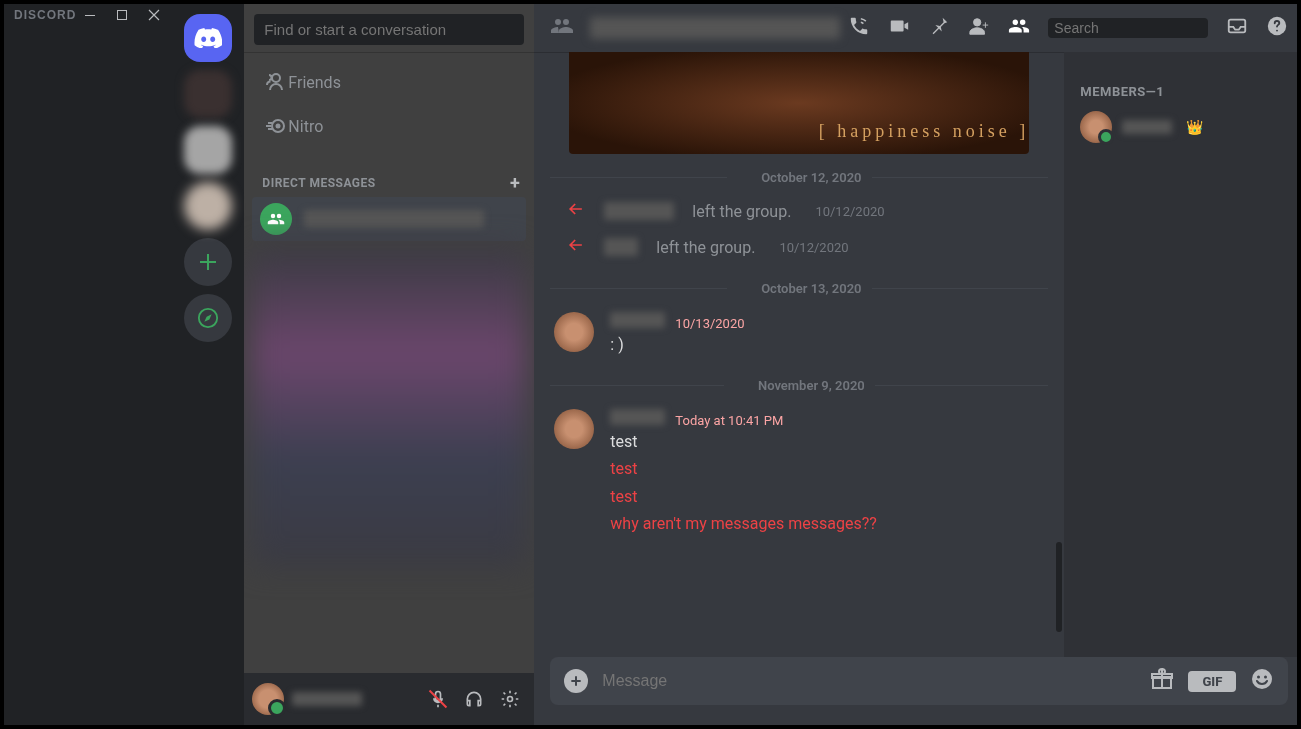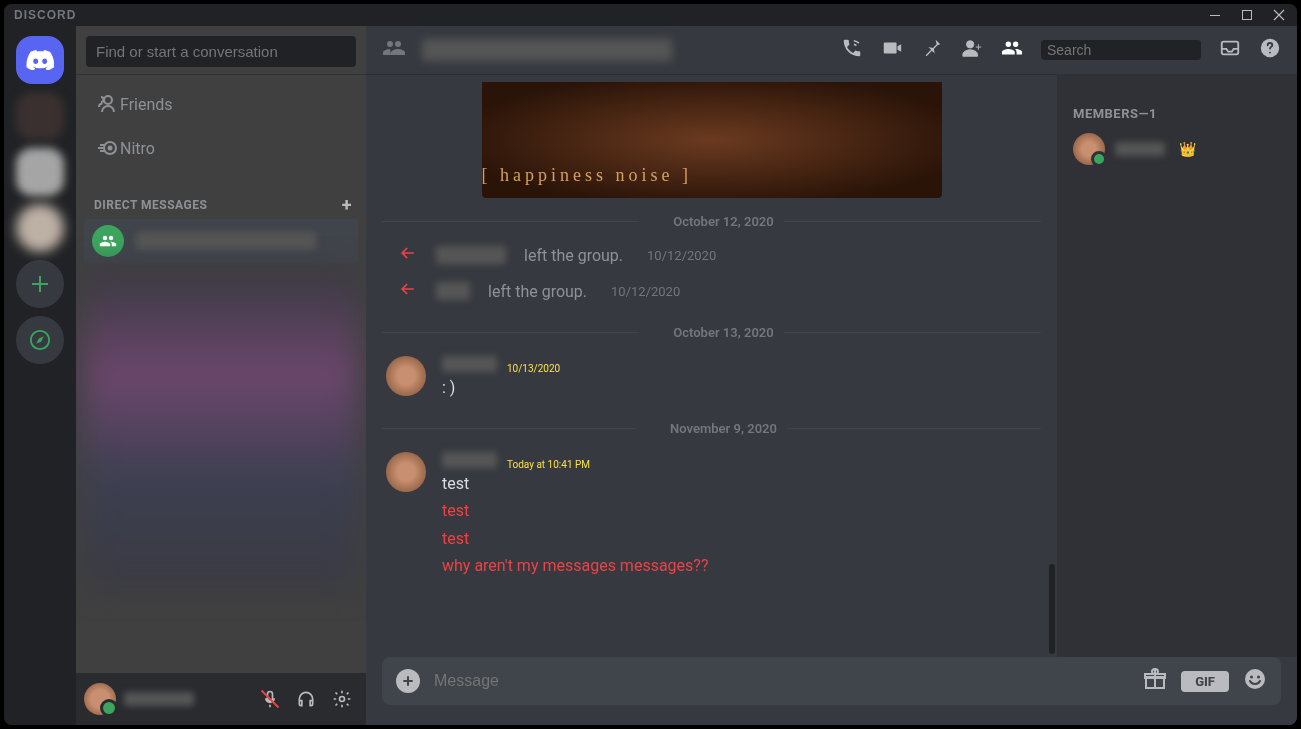--- a/index.html
+++ b/index.html
@@ -8,23 +8,23 @@
   background: #000;
   width: 1301px;
   height: 729px;
   overflow: hidden;
   position: relative;
 }
 .window-frame {
   position: absolute;
   top: 4px; left: 4px; right: 4px; bottom: 4px;
   background: #202225;
-  border-radius: 8px;
-  display: flex;
-  flex-direction: column;
+  border-radius: 0;
+  display: flex;
+  flex-direction: row;
   overflow: hidden;
 }
 .titlebar {
   height: 22px;
   display: flex;
   align-items: center;
   justify-content: space-between;
   padding: 0 4px 0 10px;
   background: #202225;
   -webkit-app-region: drag;
@@ -172,24 +172,24 @@
   display: flex;
   min-height: 0;
 }
 .messages {
   flex: 1;
   overflow-y: auto;
   padding: 0 16px 16px 16px;
   position: relative;
 }
 .embed-image {
-  width: 460px; height: 116px;
-  margin: 8px auto 8px auto;
+  width: 460px; height: 102px;
+  margin: 0 auto 8px auto;
   background: radial-gradient(ellipse at center, #6b3a20 0%, #2a1408 80%);
-  display: flex; align-items: flex-end; justify-content: flex-start;
+  display: flex; align-items: flex-end; justify-content: flex-end;
   border-radius: 0 0 4px 4px;
   overflow:hidden;
 }
 .embed-text { color: #d4a060; font-family: Georgia, serif; font-size: 18px; letter-spacing: 4px; padding-bottom: 12px;}
 .date-divider {
   display: flex; align-items: center; margin: 16px 0 8px 0;
 }
 .date-divider::before, .date-divider::after {
   content: ''; flex: 1; height: 1px; background: #40444b;
 }
@@ -205,21 +205,21 @@
 .sys-date { color: #72767d; font-size: 13px; margin-left: 6px;}
 .msg-group { display: flex; gap: 16px; padding: 8px 0 4px 4px; }
 .msg-avatar {
   width: 40px; height: 40px; border-radius: 50%;
   background: radial-gradient(circle, #c89070 30%, #7a4a30 100%);
   flex-shrink: 0;
 }
 .msg-content { flex: 1; }
 .msg-head { display: flex; align-items: baseline; gap: 10px; }
 .msg-author-blur { width: 55px; height: 16px; background: #555; filter: blur(3px); border-radius:2px; display:inline-block;}
-.msg-time { color: #fde047; font-size: 10px; }
+.msg-time { color: #fca5a5; font-size: 13px; }
 .msg-text { color: #dcddde; font-size: 16px; line-height: 1.7; }
 .msg-text.failed { color: #ed4245; }
 .compose-wrap { padding: 0 16px 20px 16px; }
 .compose {
   background: #40444b;
   border-radius: 8px;
   display: flex;
   align-items: center;
   padding: 10px 14px;
   gap: 14px;

